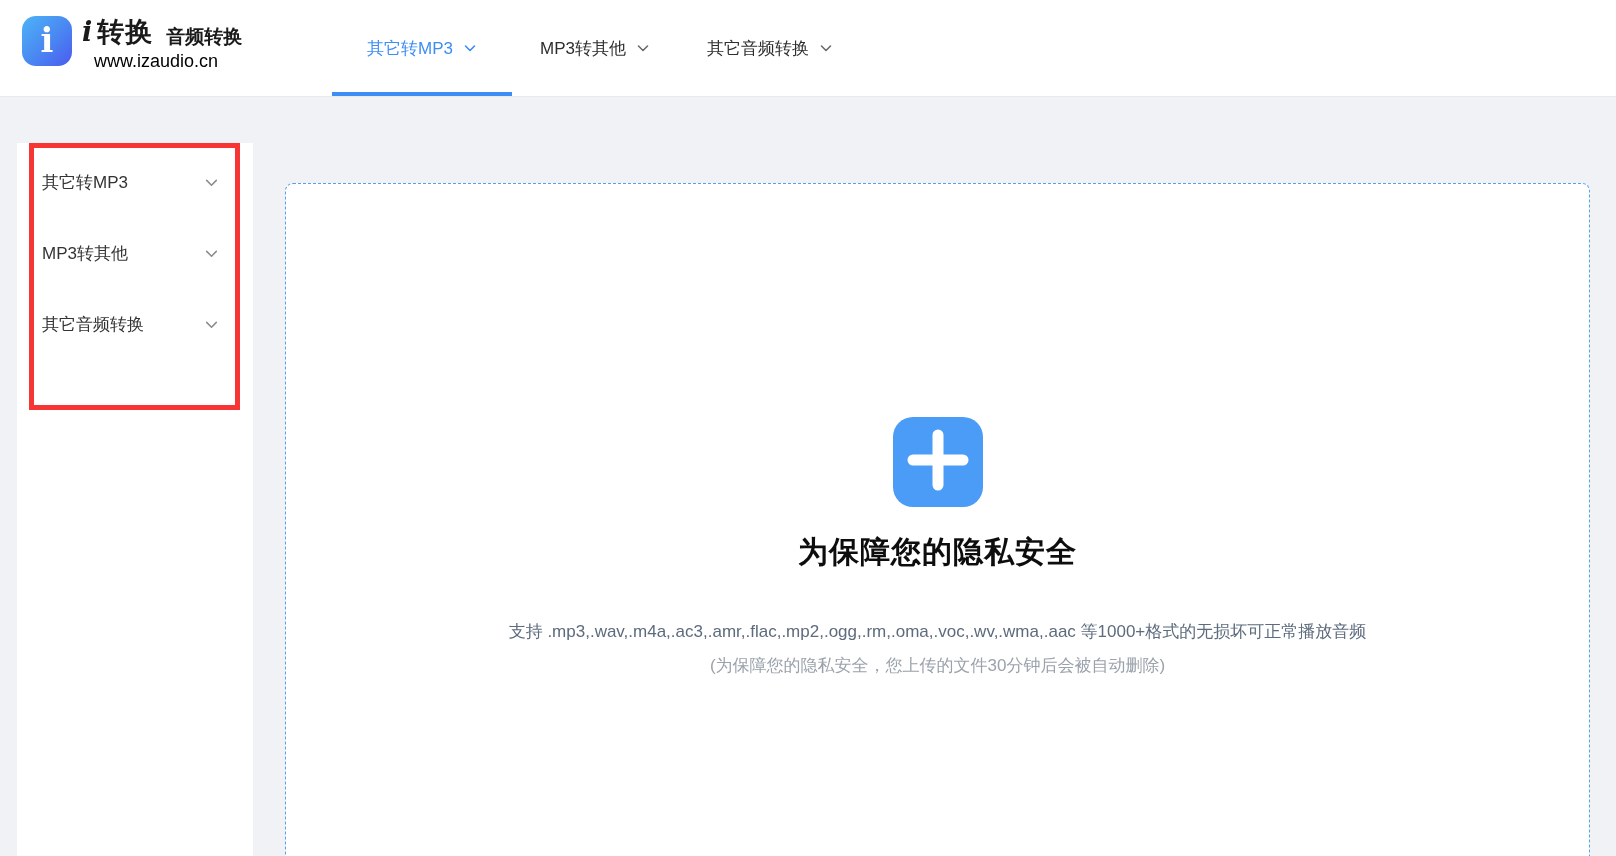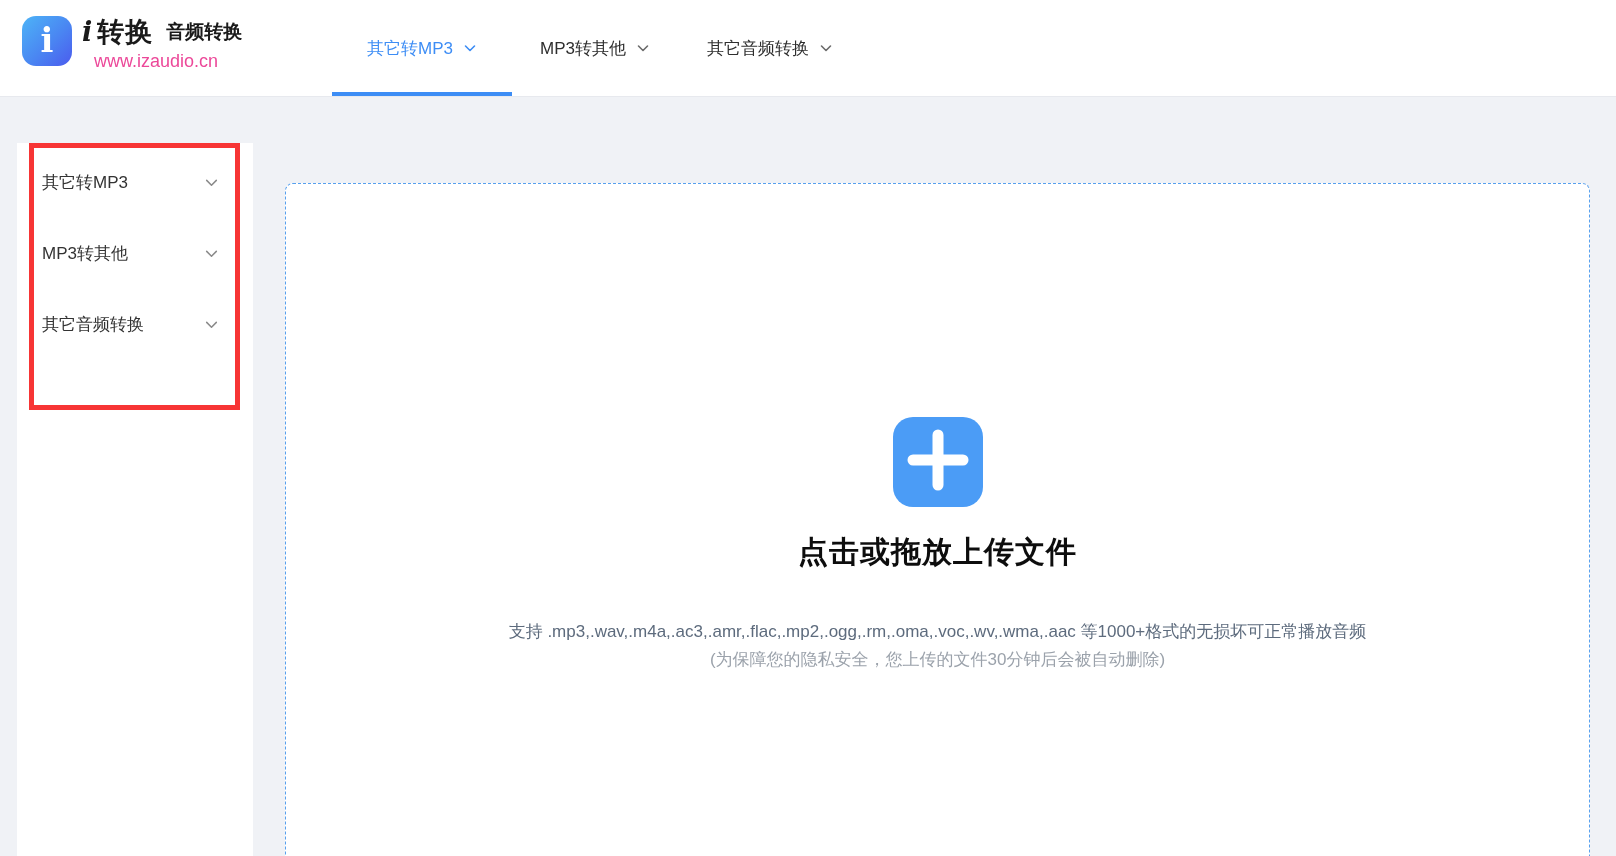--- a/index.html
+++ b/index.html
@@ -10,25 +10,25 @@
   
   .header { position:absolute; left:0; top:0; width:1616px; height:96px;
     background:#ffffff; box-shadow:0 1px 0 #e7e9ee; }
   .brand { position:absolute; left:22px; top:14px; display:flex; align-items:flex-start; }
   .logo-badge { width:50px; height:50px; border-radius:14px;
     background:linear-gradient(135deg,#4db4f7 0%,#4a86f2 55%,#4b5bee 100%);
     display:flex; align-items:center; justify-content:center; margin-top:2px; }
   .logo-badge span { color:#fff; font-family:"DejaVu Serif",serif;
     font-weight:bold; font-size:34px; line-height:1; transform:translateY(-1px); }
   .brand-text { margin-left:10px; }
-  .brand-line1 { display:flex; align-items:center; }
+  .brand-line1 { display:flex; align-items:flex-end; }
   .brand-name { font-size:27px; font-weight:bold; color:#1a1a1a; letter-spacing:1px; }
   .brand-name i { font-family:"DejaVu Serif",serif; margin-right:4px; }
   .brand-sub { font-size:19px; font-weight:bold; color:#1a1a1a; margin-left:13px; }
-  .brand-url { font-size:18px; color:#ec4899; margin-top:1px; margin-left:12px; }
+  .brand-url { font-size:18px; color:#000000; margin-top:1px; margin-left:12px; }
 
   
   .nav { position:absolute; left:332px; top:0; height:96px; display:flex; }
   .tab { height:96px; display:flex; align-items:center; justify-content:center;
     font-size:17px; color:#2e2e2e; cursor:pointer; position:relative; }
   .tab-1 { width:180px; }
   .tab-2 { width:150px; margin-left:8px; }
   .tab-3 { width:176px; margin-left:12px; }
   .tab .chev { margin-left:10px; color:#6b6b6b; display:inline-flex; }
   .tab.active { color:#3d8df5; }
@@ -49,21 +49,21 @@
 
   
   .upload-box { position:absolute; left:285px; top:183px; width:1305px; height:720px;
     background:#ffffff; border:1px dashed #57a0ee; border-radius:8px;
     display:flex; flex-direction:column; align-items:center; cursor:pointer; }
   .plus-btn { margin-top:233px; width:90px; height:90px; border-radius:20px;
     background:#4b9cf6; display:flex; align-items:center; justify-content:center; }
   .upload-title { margin-top:25px; font-size:30px; font-weight:bold; color:#0d0d0d;
     line-height:40px; letter-spacing:1px; }
   .upload-support { margin-top:46px; font-size:17px; color:#5d6b7d; line-height:28px; }
-  .upload-privacy { margin-top:2px; font-size:17px; color:#9ba2ab; line-height:24px; }
+  .upload-privacy { margin-top:8px; font-size:17px; color:#9ba2ab; line-height:24px; }
 </style>
 </head>
 <body>
 
 <div class="header">
   <div class="brand">
     <div class="logo-badge">
       <span>i</span>
     </div>
     <div class="brand-text">
@@ -134,16 +134,16 @@
 
 <div class="upload-box">
   <div class="plus-btn">
     <span>
       <svg width="90" height="90" viewBox="0 0 90 90">
         <line x1="20" y1="45" x2="70" y2="45" stroke="#ffffff" stroke-width="11" stroke-linecap="round"></line>
         <line x1="45" y1="20" x2="45" y2="70" stroke="#ffffff" stroke-width="11" stroke-linecap="round"></line>
       </svg>
     </span>
   </div>
-  <div class="upload-title">点击或拖放上传文件</div>
+  <div class="upload-title">为保障您的隐私安全</div>
   <div class="upload-support">支持 .mp3,.wav,.m4a,.ac3,.amr,.flac,.mp2,.ogg,.rm,.oma,.voc,.wv,.wma,.aac 等1000+格式的无损坏可正常播放音频</div>
   <div class="upload-privacy">(为保障您的隐私安全，您上传的文件30分钟后会被自动删除)</div>
 </div>
 
 </body></html>

